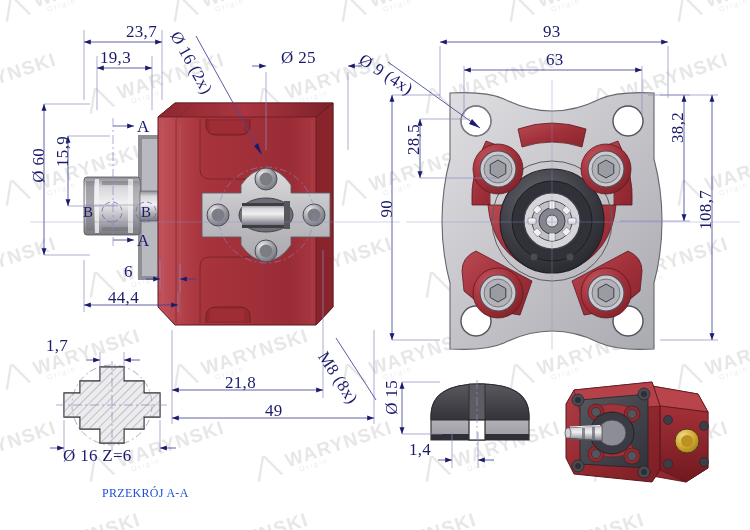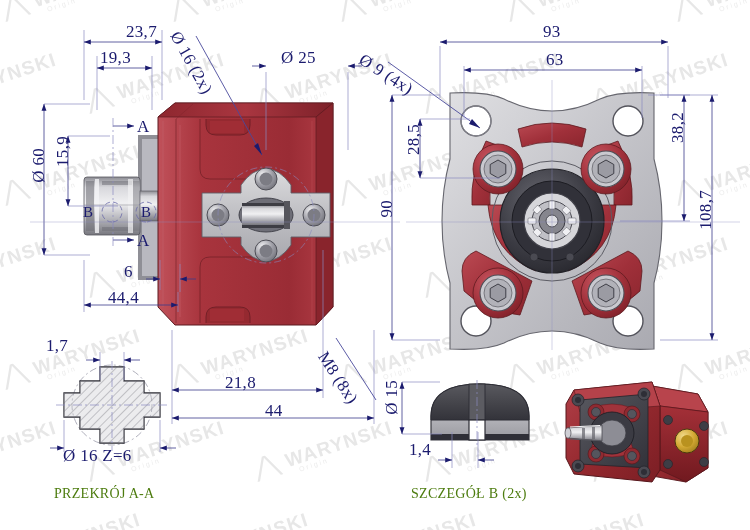--- a/index.html
+++ b/index.html
@@ -15,22 +15,22 @@
           white-space:nowrap;}
   .wmtxt{font-size:19px;letter-spacing:1.2px;}
   .wmsub{font-size:7px;font-weight:normal;letter-spacing:2px;margin-left:42px;display:block;
          margin-top:-3px;color:#ececec;}
 
   
   .dimtext{position:absolute;font-family:"Liberation Serif",serif;font-size:17px;
            color:#1b1b6e;white-space:nowrap;letter-spacing:.3px;z-index:30;}
   .lbl{position:absolute;font-family:"Liberation Serif",serif;color:#1b1b6e;
        white-space:nowrap;z-index:30;}
-  .cap{position:absolute;font-family:"Liberation Serif",serif;font-size:14px;
-       color:#4d7c0f;white-space:nowrap;z-index:30;letter-spacing:.3px;}
+  .cap{position:absolute;font-family:"Liberation Serif",serif;font-size:12px;
+       color:#1d4ed8;white-space:nowrap;z-index:30;letter-spacing:.3px;margin-left:48px;}
   .vert{writing-mode:vertical-rl;transform:rotate(180deg);}
 
   svg.layer{position:absolute;left:0;top:0;width:750px;height:530px;z-index:20;overflow:visible;}
   svg.art{position:absolute;z-index:10;}
   .dl{stroke:#3a3a8c;stroke-width:.8;fill:none;}
   .ext{stroke:#8a8ac0;stroke-width:.7;fill:none;}
   .ctr{stroke:#8a8ac0;stroke-width:.7;fill:none;stroke-dasharray:9 3 2 3;}
   .lead{stroke:#4a4a9c;stroke-width:.9;fill:none;}
   .ar{fill:#1b1b6e;}
 </style>
@@ -481,36 +481,35 @@
 
   <div class="dimtext vert" style="left:404px;top:124px;">28,5</div>
   <div class="dimtext vert" style="left:668px;top:112px;">38,2</div>
   <div class="dimtext vert" style="left:696px;top:190px;">108,7</div>
   <div class="dimtext vert" style="left:377px;top:200px;">90</div>
 
   <div class="dimtext" style="left:124px;top:262px;">6</div>
   <div class="dimtext" style="left:108px;top:288px;">44,4</div>
 
   <div class="dimtext" style="left:225px;top:373px;">21,8</div>
-  <div class="dimtext" style="left:265px;top:401px;">44</div>
+  <div class="dimtext" style="left:265px;top:401px;">49</div>
   <div class="dimtext" style="left:330px;top:348px;transform:rotate(57deg);transform-origin:left top;">M8 (8x)</div>
 
   <div class="dimtext" style="left:46px;top:336px;">1,7</div>
   <div class="dimtext" style="left:63px;top:446px;">Ø 16  Z=6</div>
 
   <div class="dimtext vert" style="left:382px;top:380px;">Ø 15</div>
   <div class="dimtext" style="left:409px;top:440px;">1,4</div>
 
   <div class="lbl" style="left:137px;top:117px;font-size:17px;">A</div>
   <div class="lbl" style="left:137px;top:231px;font-size:17px;">A</div>
   <div class="lbl" style="left:83px;top:204px;font-size:15px;">B</div>
   <div class="lbl" style="left:141px;top:204px;font-size:15px;">B</div>
 
   <div class="cap" style="left:54px;top:486px;">PRZEKRÓJ A-A</div>
-  <div class="cap" style="left:411px;top:486px;">SZCZEGÓŁ B (2x)</div>
 
   <div id="wm">
       <div class="wmcell" style="left: 0px; top: 0px;"><span class="wmtxt">╱╲ WARYNSKI</span><span class="wmsub">Origin</span></div>
       <div class="wmcell" style="left: 168px; top: 0px;"><span class="wmtxt">╱╲ WARYNSKI</span><span class="wmsub">Origin</span></div>
       <div class="wmcell" style="left: 336px; top: 0px;"><span class="wmtxt">╱╲ WARYNSKI</span><span class="wmsub">Origin</span></div>
       <div class="wmcell" style="left: 504px; top: 0px;"><span class="wmtxt">╱╲ WARYNSKI</span><span class="wmsub">Origin</span></div>
       <div class="wmcell" style="left: 672px; top: 0px;"><span class="wmtxt">╱╲ WARYNSKI</span><span class="wmsub">Origin</span></div>
       <div class="wmcell" style="left: -84px; top: 92px;"><span class="wmtxt">╱╲ WARYNSKI</span><span class="wmsub">Origin</span></div>
       <div class="wmcell" style="left: 84px; top: 92px;"><span class="wmtxt">╱╲ WARYNSKI</span><span class="wmsub">Origin</span></div>
       <div class="wmcell" style="left: 252px; top: 92px;"><span class="wmtxt">╱╲ WARYNSKI</span><span class="wmsub">Origin</span></div>

